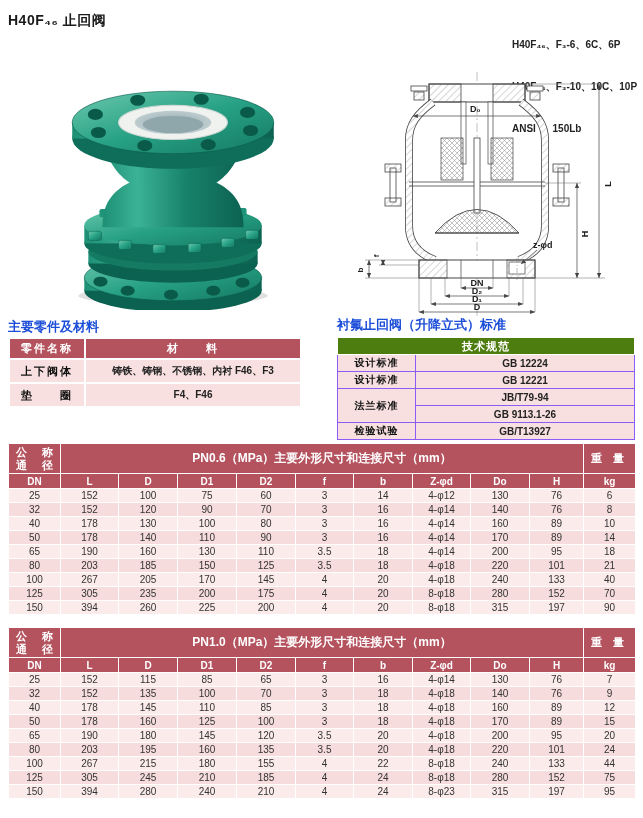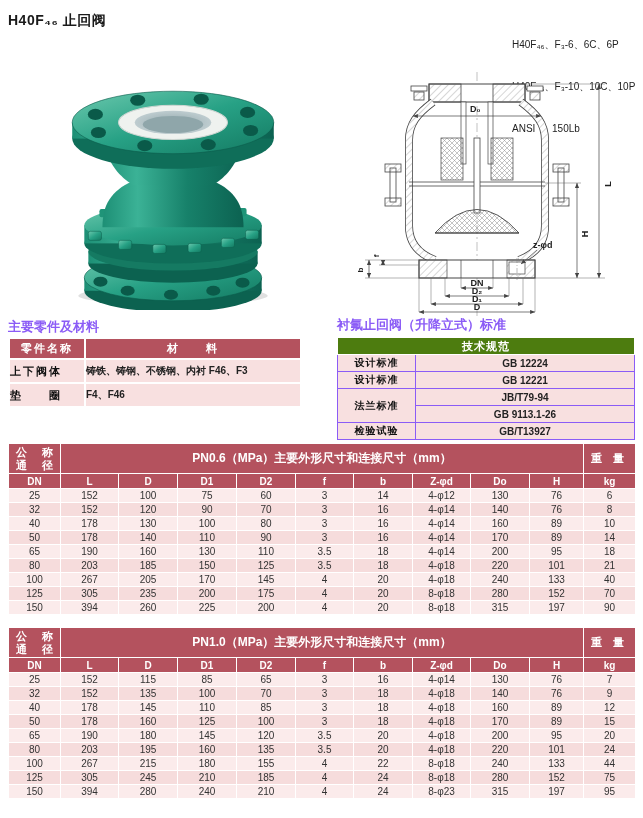--- a/index.html
+++ b/index.html
@@ -1,35 +1,35 @@
 <!DOCTYPE html>
 <html><head>
 <meta charset="utf-8">
 <style>
   *{margin:0;padding:0;box-sizing:border-box}
   html,body{background:#fff}
   body{width:643px;height:818px;font-family:"Liberation Sans",sans-serif;position:relative;overflow:hidden}
   .page{position:absolute;left:0;top:0;width:643px;height:588px;background:#fff}
 
   .page-title{position:absolute;left:8px;top:12px;font-size:14px;font-weight:bold;color:#1a1a1a;letter-spacing:.5px}
-  .codes{position:absolute;left:512px;top:10px;font-size:10px;font-weight:normal;color:#222;line-height:14px;white-space:pre}
+  .codes{position:absolute;left:512px;top:10px;font-size:10px;font-weight:bold;color:#222;line-height:14px;white-space:pre}
 
   .photo{position:absolute;left:42px;top:78px}
   .drawing{position:absolute;left:336px;top:68px}
 
-  .section-title{position:absolute;font-size:13px;font-weight:bold;color:#8b5cf6}
+  .section-title{position:absolute;font-size:13px;font-weight:bold;color:#1d4ed8}
   #materials-title{left:8px;top:318px}
   #standards-title{left:337px;top:316px}
 
   table{border-collapse:collapse;table-layout:fixed}
 
   
   .materials{position:absolute;left:8px;top:337px;width:294px}
   .materials th{background:#b4525e;color:#fff;font-size:11px;font-weight:bold;height:21px;border:2px solid #fff;letter-spacing:2px}
-  .materials td{background:#f8e0e0;border:2px solid #fff;font-size:10px;color:#222;text-align:left;height:24px;font-weight:bold}
+  .materials td{background:#f8e0e0;border:2px solid #fff;font-size:10px;color:#222;text-align:center;height:24px;font-weight:bold}
   .materials td.part{font-size:11px;letter-spacing:2px;color:#111}
 
   
   .standards{position:absolute;left:337px;top:337px;width:298px}
   .standards th{background:#4d7c0f;color:#fff;font-size:11px;font-weight:bold;height:17px;border:1px solid #fff;letter-spacing:1px}
   .standards td{background:#f8e0e0;border:1px solid #8b5cf6;font-size:10px;color:#222;text-align:center;height:17px;font-weight:bold}
   .standards td.lbl{letter-spacing:1px;color:#111}
 
   
   .dimtab{position:absolute;left:8px;width:627px}

